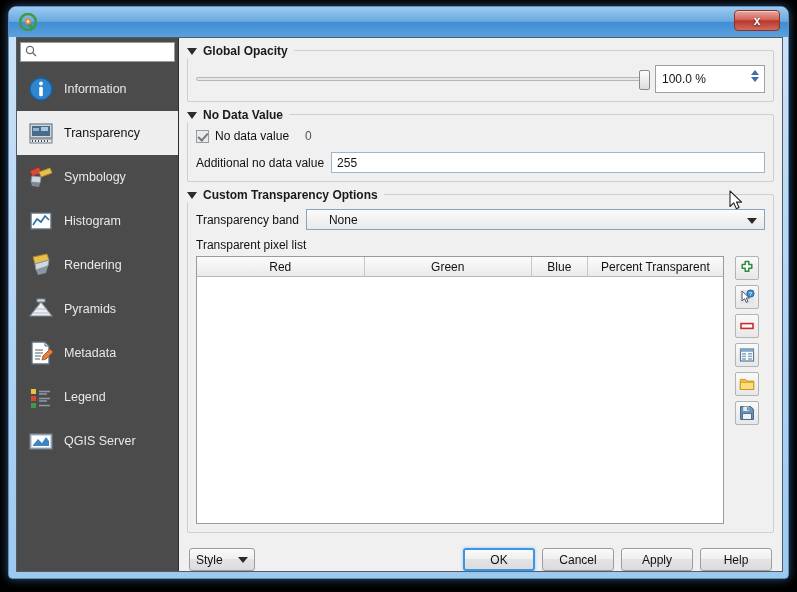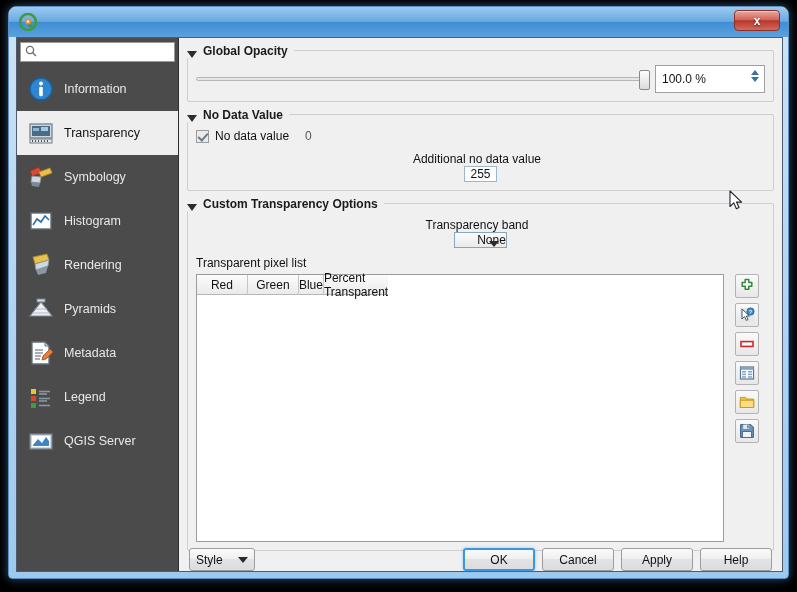--- a/index.html
+++ b/index.html
@@ -100,21 +100,21 @@
   
   .content {
     flex: 1; position: relative;
     background: #f0f0f0;
     padding: 6px 8px 0 8px;
   }
 
   
   .group { position: relative; margin-bottom: 6px; }
   .group-title {
-    display: flex; align-items: flex-end;
+    display: flex; align-items: center;
     font-size: 12px; font-weight: bold; color: #1a1a1a;
     position: relative; z-index: 2;
     background: #f0f0f0;
     padding-right: 6px;
     width: max-content;
   }
   .tri {
     width: 0; height: 0; margin-right: 6px;
     border-left: 5px solid transparent;
     border-right: 5px solid transparent;
@@ -172,21 +172,21 @@
     position: relative; flex: none; cursor: pointer;
   }
   .cbox::after {
     content: ""; position: absolute;
     left: 3px; top: 0px; width: 4px; height: 8px;
     border: solid #6d7a87; border-width: 0 2px 2px 0;
     transform: rotate(42deg);
   }
   .muted { color: #555; margin-left: 16px; }
 
-  .fieldrow { display: flex; align-items: center; margin-top: 9px; flex-direction: column; }
+  .fieldrow { display: flex; align-items: center; margin-top: 9px; }
   .fieldlabel { font-size: 12px; color: #111; margin-right: 7px; white-space: nowrap; }
   .textfield {
     flex: 1; height: 21px; background: #fff;
     border: 1px solid #9fb6c8; padding: 0 5px;
     font-size: 12px; color: #111;
     display: flex; align-items: center;
   }
 
   
   .combo {
@@ -206,21 +206,21 @@
   }
 
   .sublabel { font-size: 12px; color: #111; margin: 8px 0 4px 0; }
 
   
   .tablewrap { display: flex; }
   .tbl {
     flex: 1; background: #fff;
     border: 1px solid #9b9b9b;
     height: 268px;
-    display: flex; flex-direction: row;
+    display: flex; flex-direction: column;
   }
   .tbl-head { display: flex; height: 20px; }
   .th {
     background: linear-gradient(to bottom,#fcfcfc,#eaeaea);
     border-right: 1px solid #c6c6c6;
     border-bottom: 1px solid #b7b7b7;
     font-size: 12px; color: #111;
     display: flex; align-items: center; justify-content: center;
     cursor: pointer;
   }

